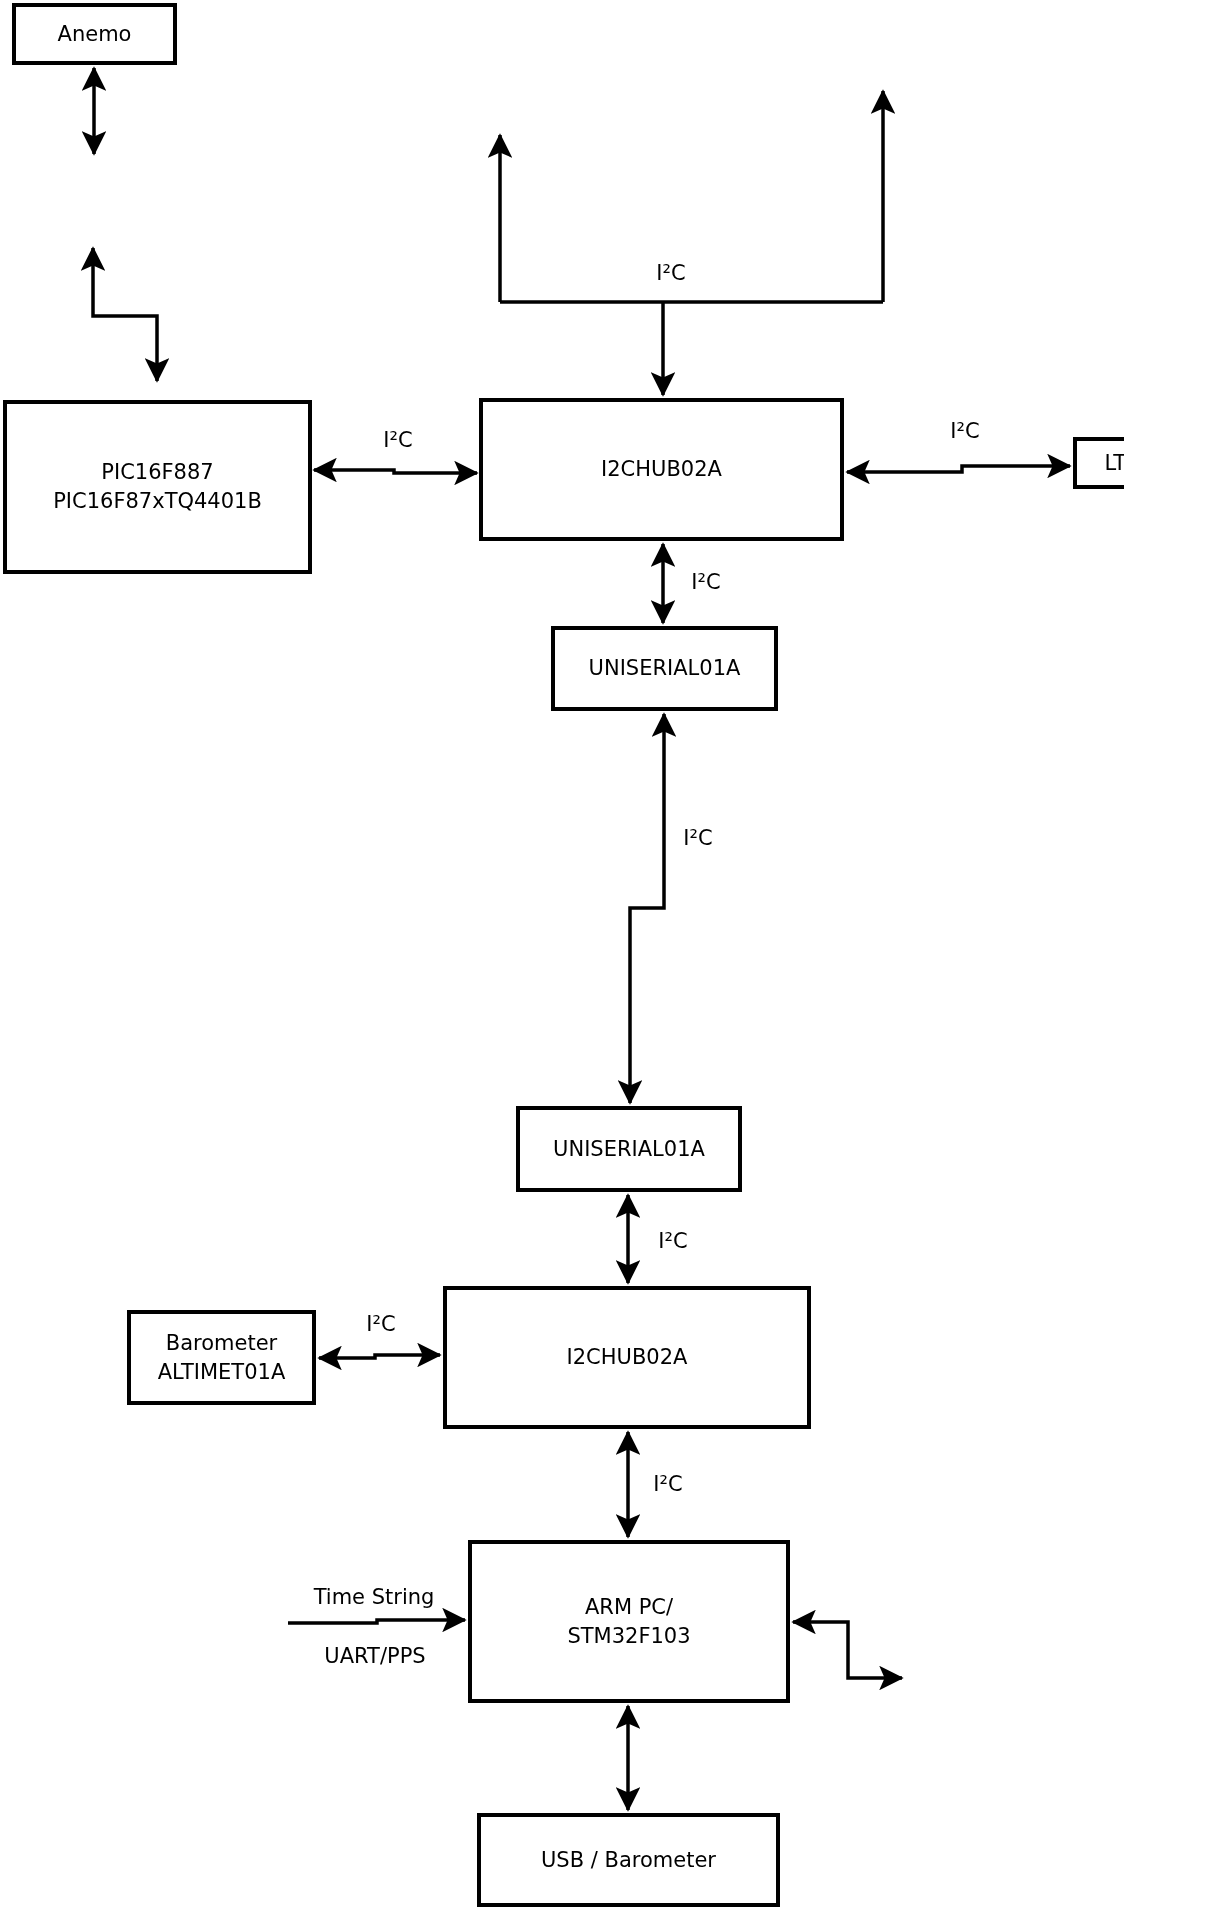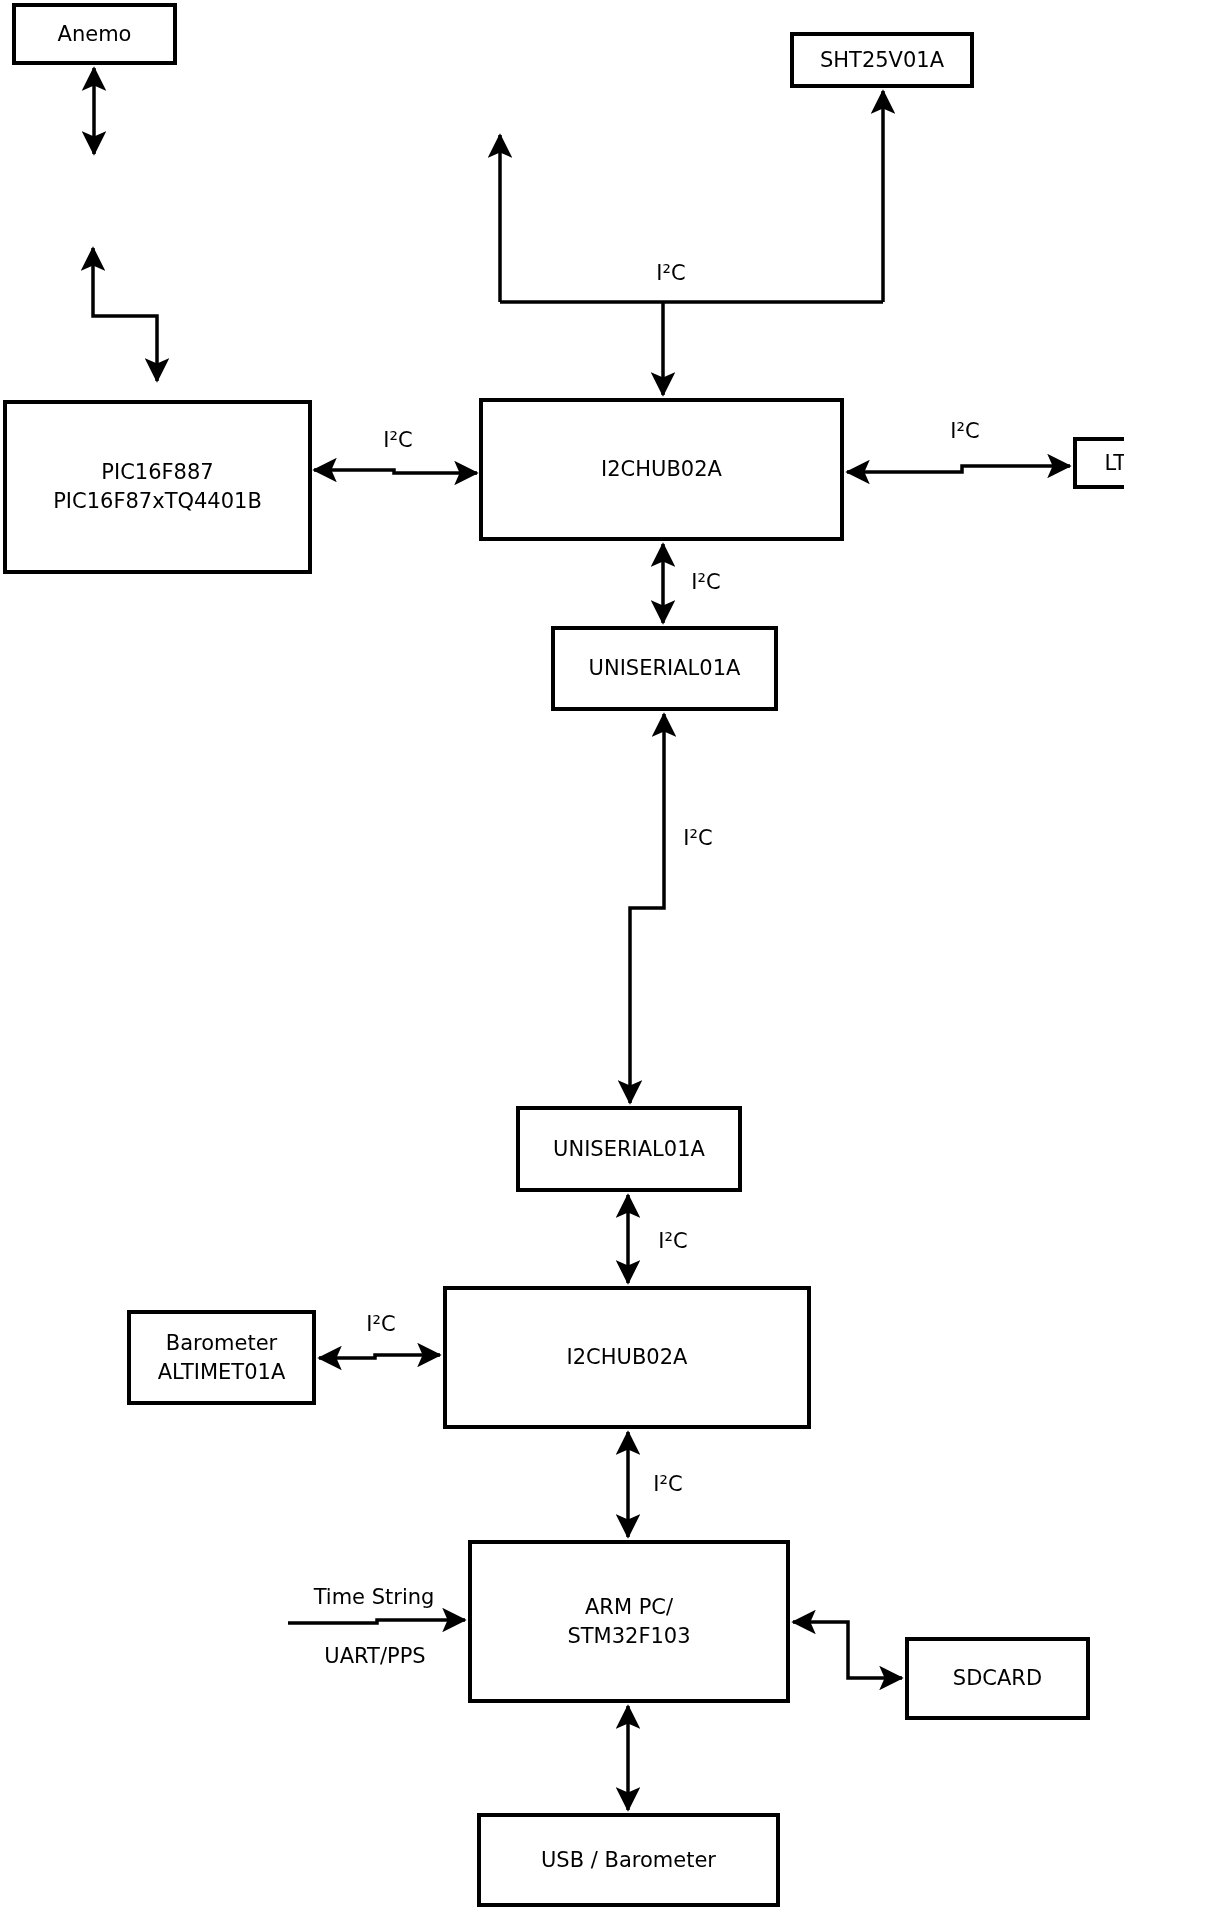--- a/index.html
+++ b/index.html
@@ -81,23 +81,20 @@
     <span>Anemo</span>
   </div>
 
 
   <div class="node" style="left:3px;top:400px;width:309px;height:174px">
     <span>PIC16F887</span>
     <span>PIC16F87xTQ4401B</span>
   </div>
 
 
-  <div class="node" style="left:790px;top:32px;width:184px;height:56px">
-    <span>SHT25V01A</span>
-  </div>
 
   <div class="node" style="left:479px;top:398px;width:365px;height:143px">
     <span>I2CHUB02A</span>
   </div>
 
   <div class="node" style="left:1073px;top:437px;width:139px;height:52px">
     <span>LTS01A</span>
   </div>
 
   <div class="node" style="left:551px;top:626px;width:227px;height:85px">
@@ -116,23 +113,20 @@
     <span>Barometer</span>
     <span>ALTIMET01A</span>
   </div>
 
 
   <div class="node" style="left:468px;top:1540px;width:322px;height:163px">
     <span>ARM PC/</span>
     <span>STM32F103</span>
   </div>
 
-  <div class="node" style="left:905px;top:1637px;width:185px;height:83px">
-    <span>SDCARD</span>
-  </div>
 
   <div class="node" style="left:477px;top:1813px;width:303px;height:94px">
     <span>USB / Barometer</span>
   </div>
 
   <div class="elabel" style="left:671px;top:273px">I²C</div>
   <div class="elabel" style="left:398px;top:440px">I²C</div>
   <div class="elabel" style="left:965px;top:431px">I²C</div>
   <div class="elabel" style="left:706px;top:582px">I²C</div>
   <div class="elabel" style="left:698px;top:838px">I²C</div>

